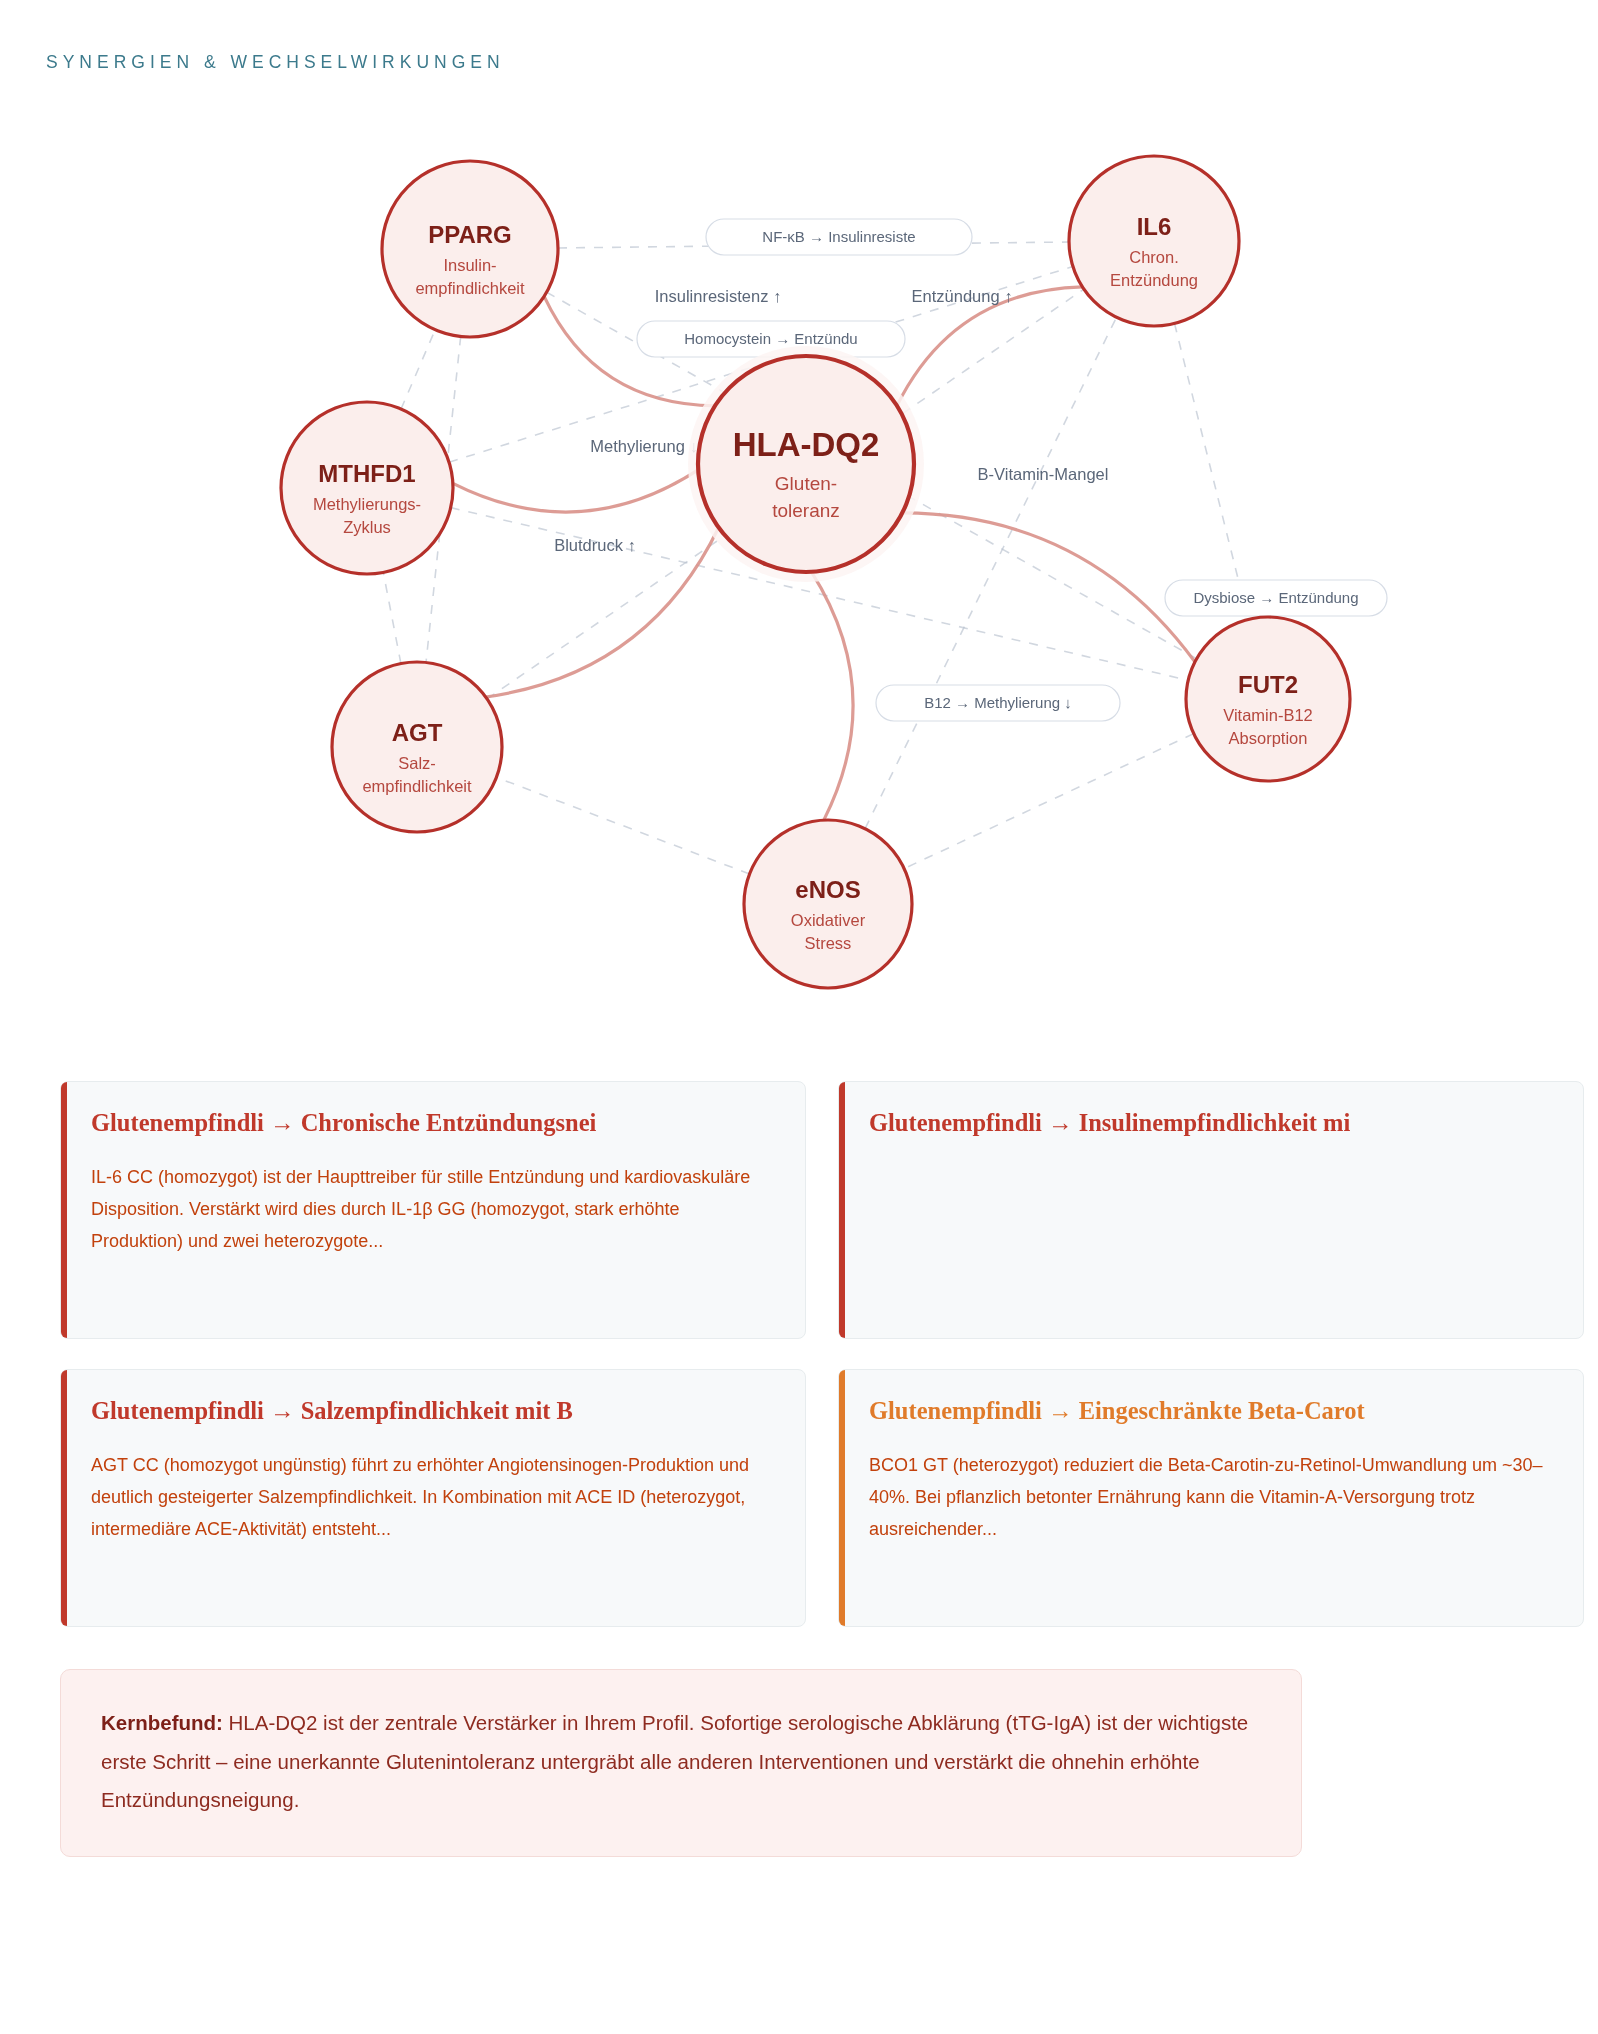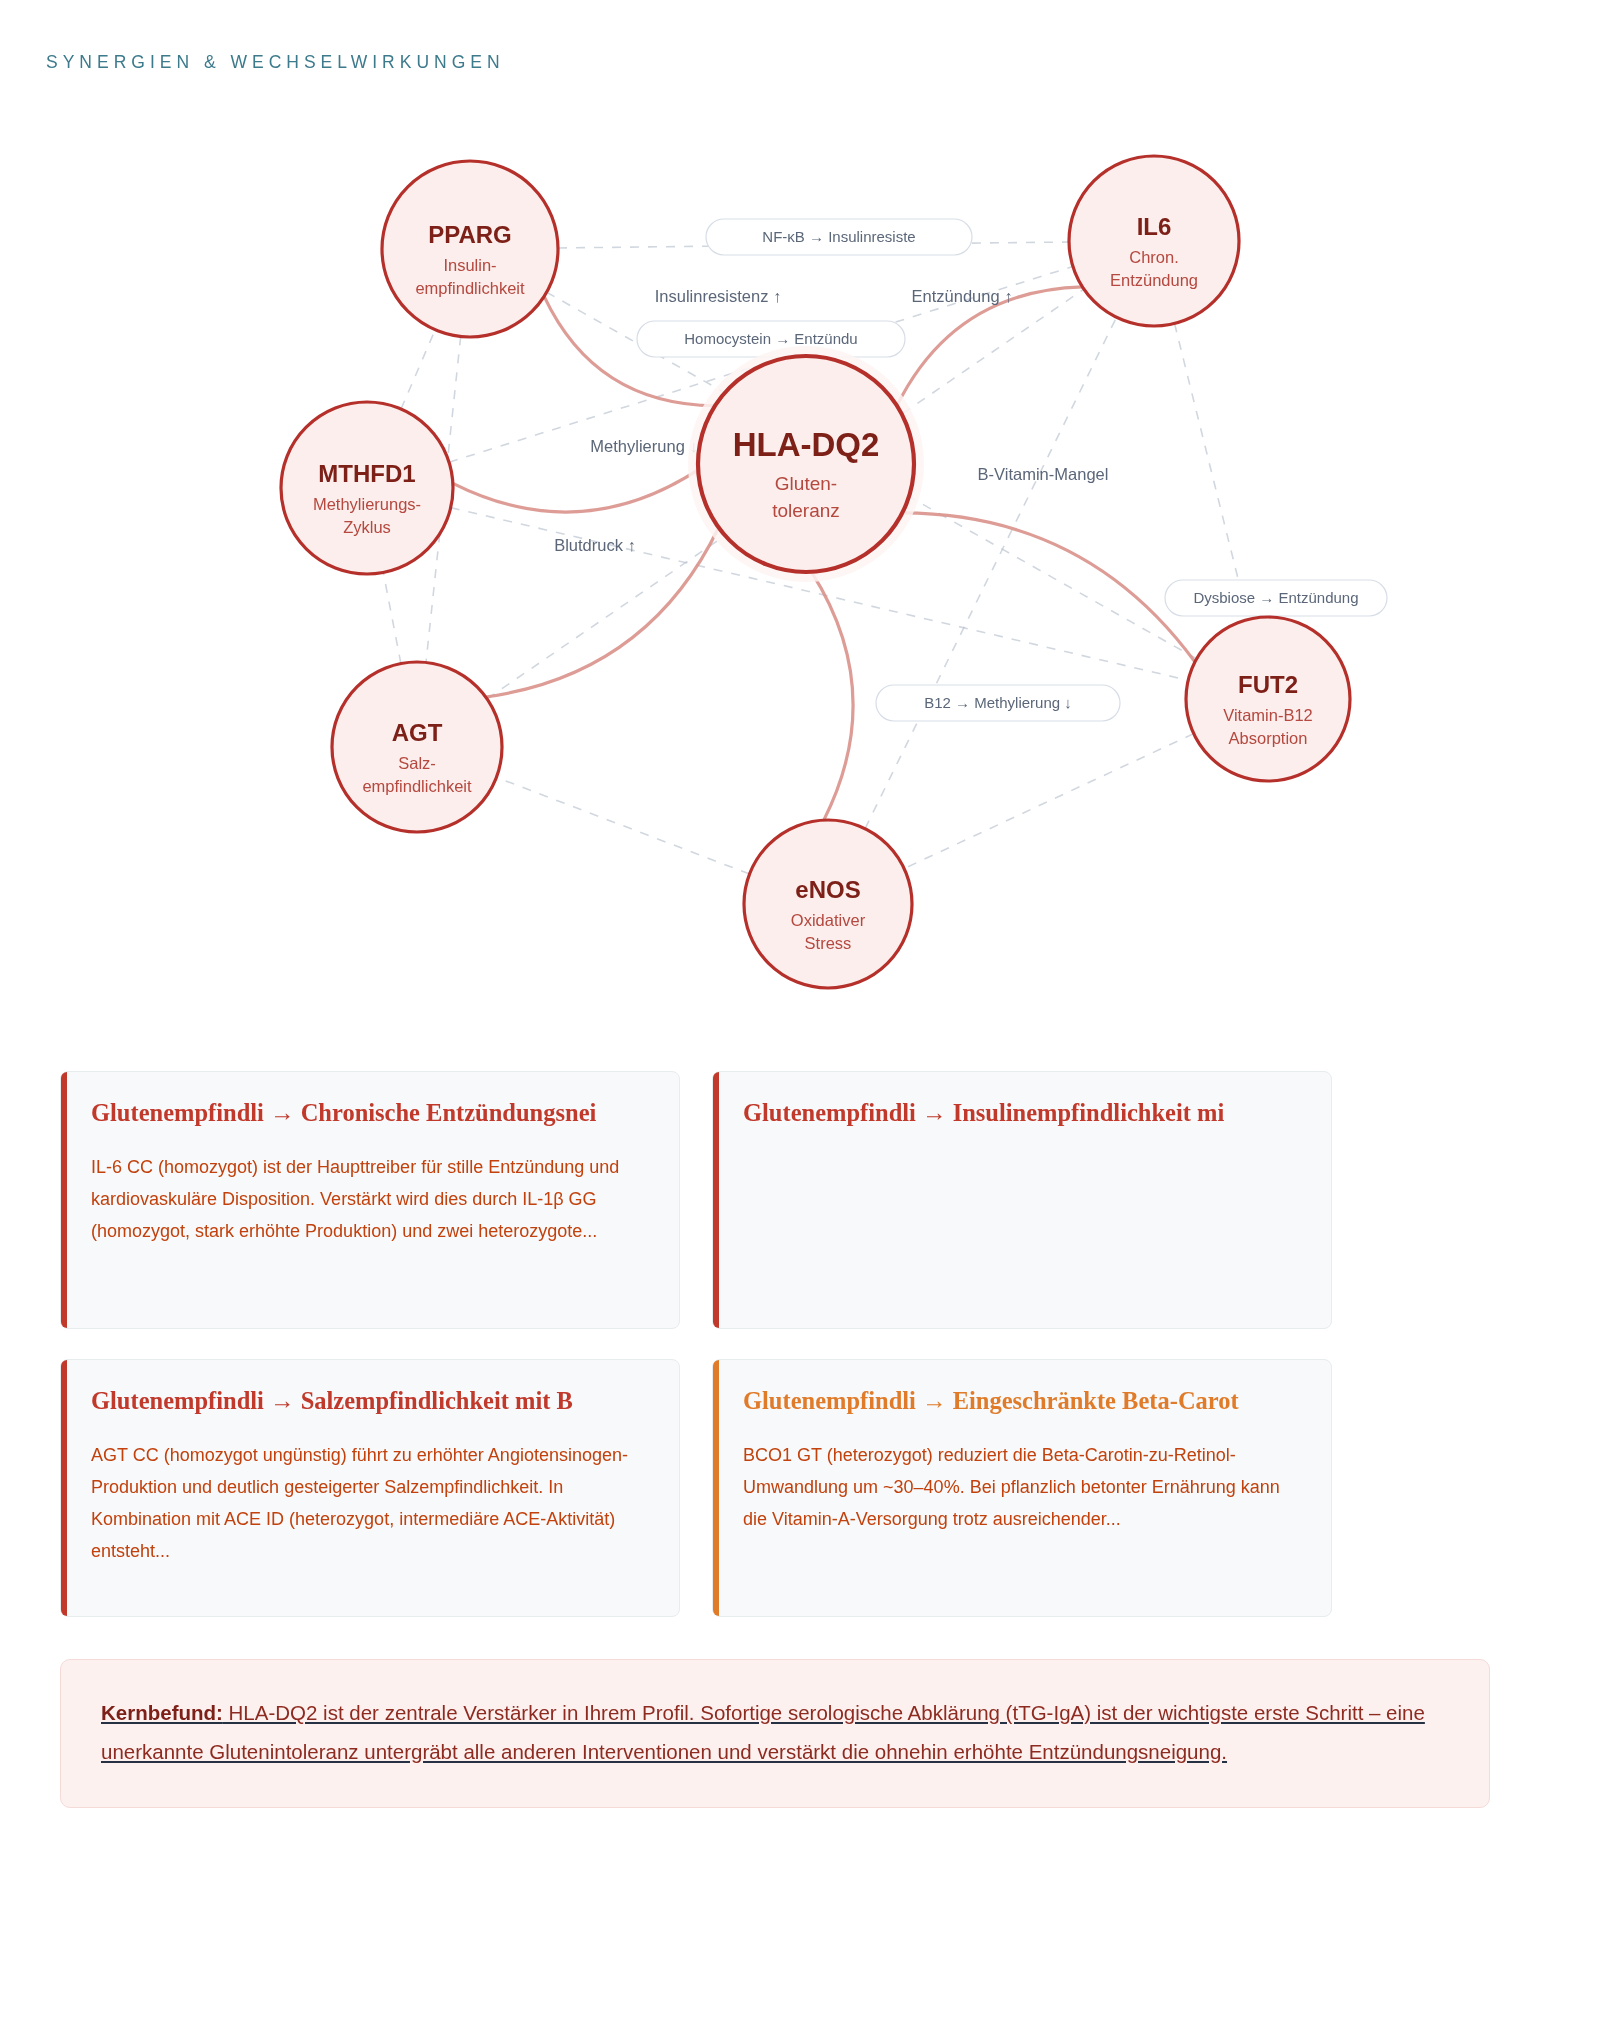--- a/index.html
+++ b/index.html
@@ -61,22 +61,22 @@
     top: 0; left: 0;
     width: 1506px;
     height: 940px;
   }
 
   
   .cards {
     display: grid;
     grid-template-columns: 1fr 1fr;
     gap: 30px 32px;
-    margin: 22px 0 0 14px;
-    width: 1272px;
+    margin: 32px 0 0 14px;
+    width: 1524px;
   }
   .card {
     position: relative;
     background: #f7f9fa;
     border: 1px solid #e7ecee;
     border-radius: 8px;
     padding: 26px 30px 30px 30px;
     box-sizing: border-box;
     min-height: 258px;
   }
@@ -101,27 +101,26 @@
   .card-body {
     margin: 0;
     font-size: 18px;
     line-height: 1.78;
     color: #c2410c;
   }
 
   
   .keyfinding {
     margin: 42px 0 0 14px;
-    width: 1430px;
+    width: 1242px;
     box-sizing: border-box;
     background: #fdf1f0;
     border: 1px solid #f4dbd8;
     border-radius: 10px;
     padding: 34px 40px 36px 40px;
-    text-decoration: underline;
   }
   .keyfinding p {
     margin: 0;
     font-size: 20.5px;
     line-height: 1.88;
     color: #8e2b20;
   }
   .keyfinding .kf-label {
     font-weight: 700;
     color: #7d2018;

